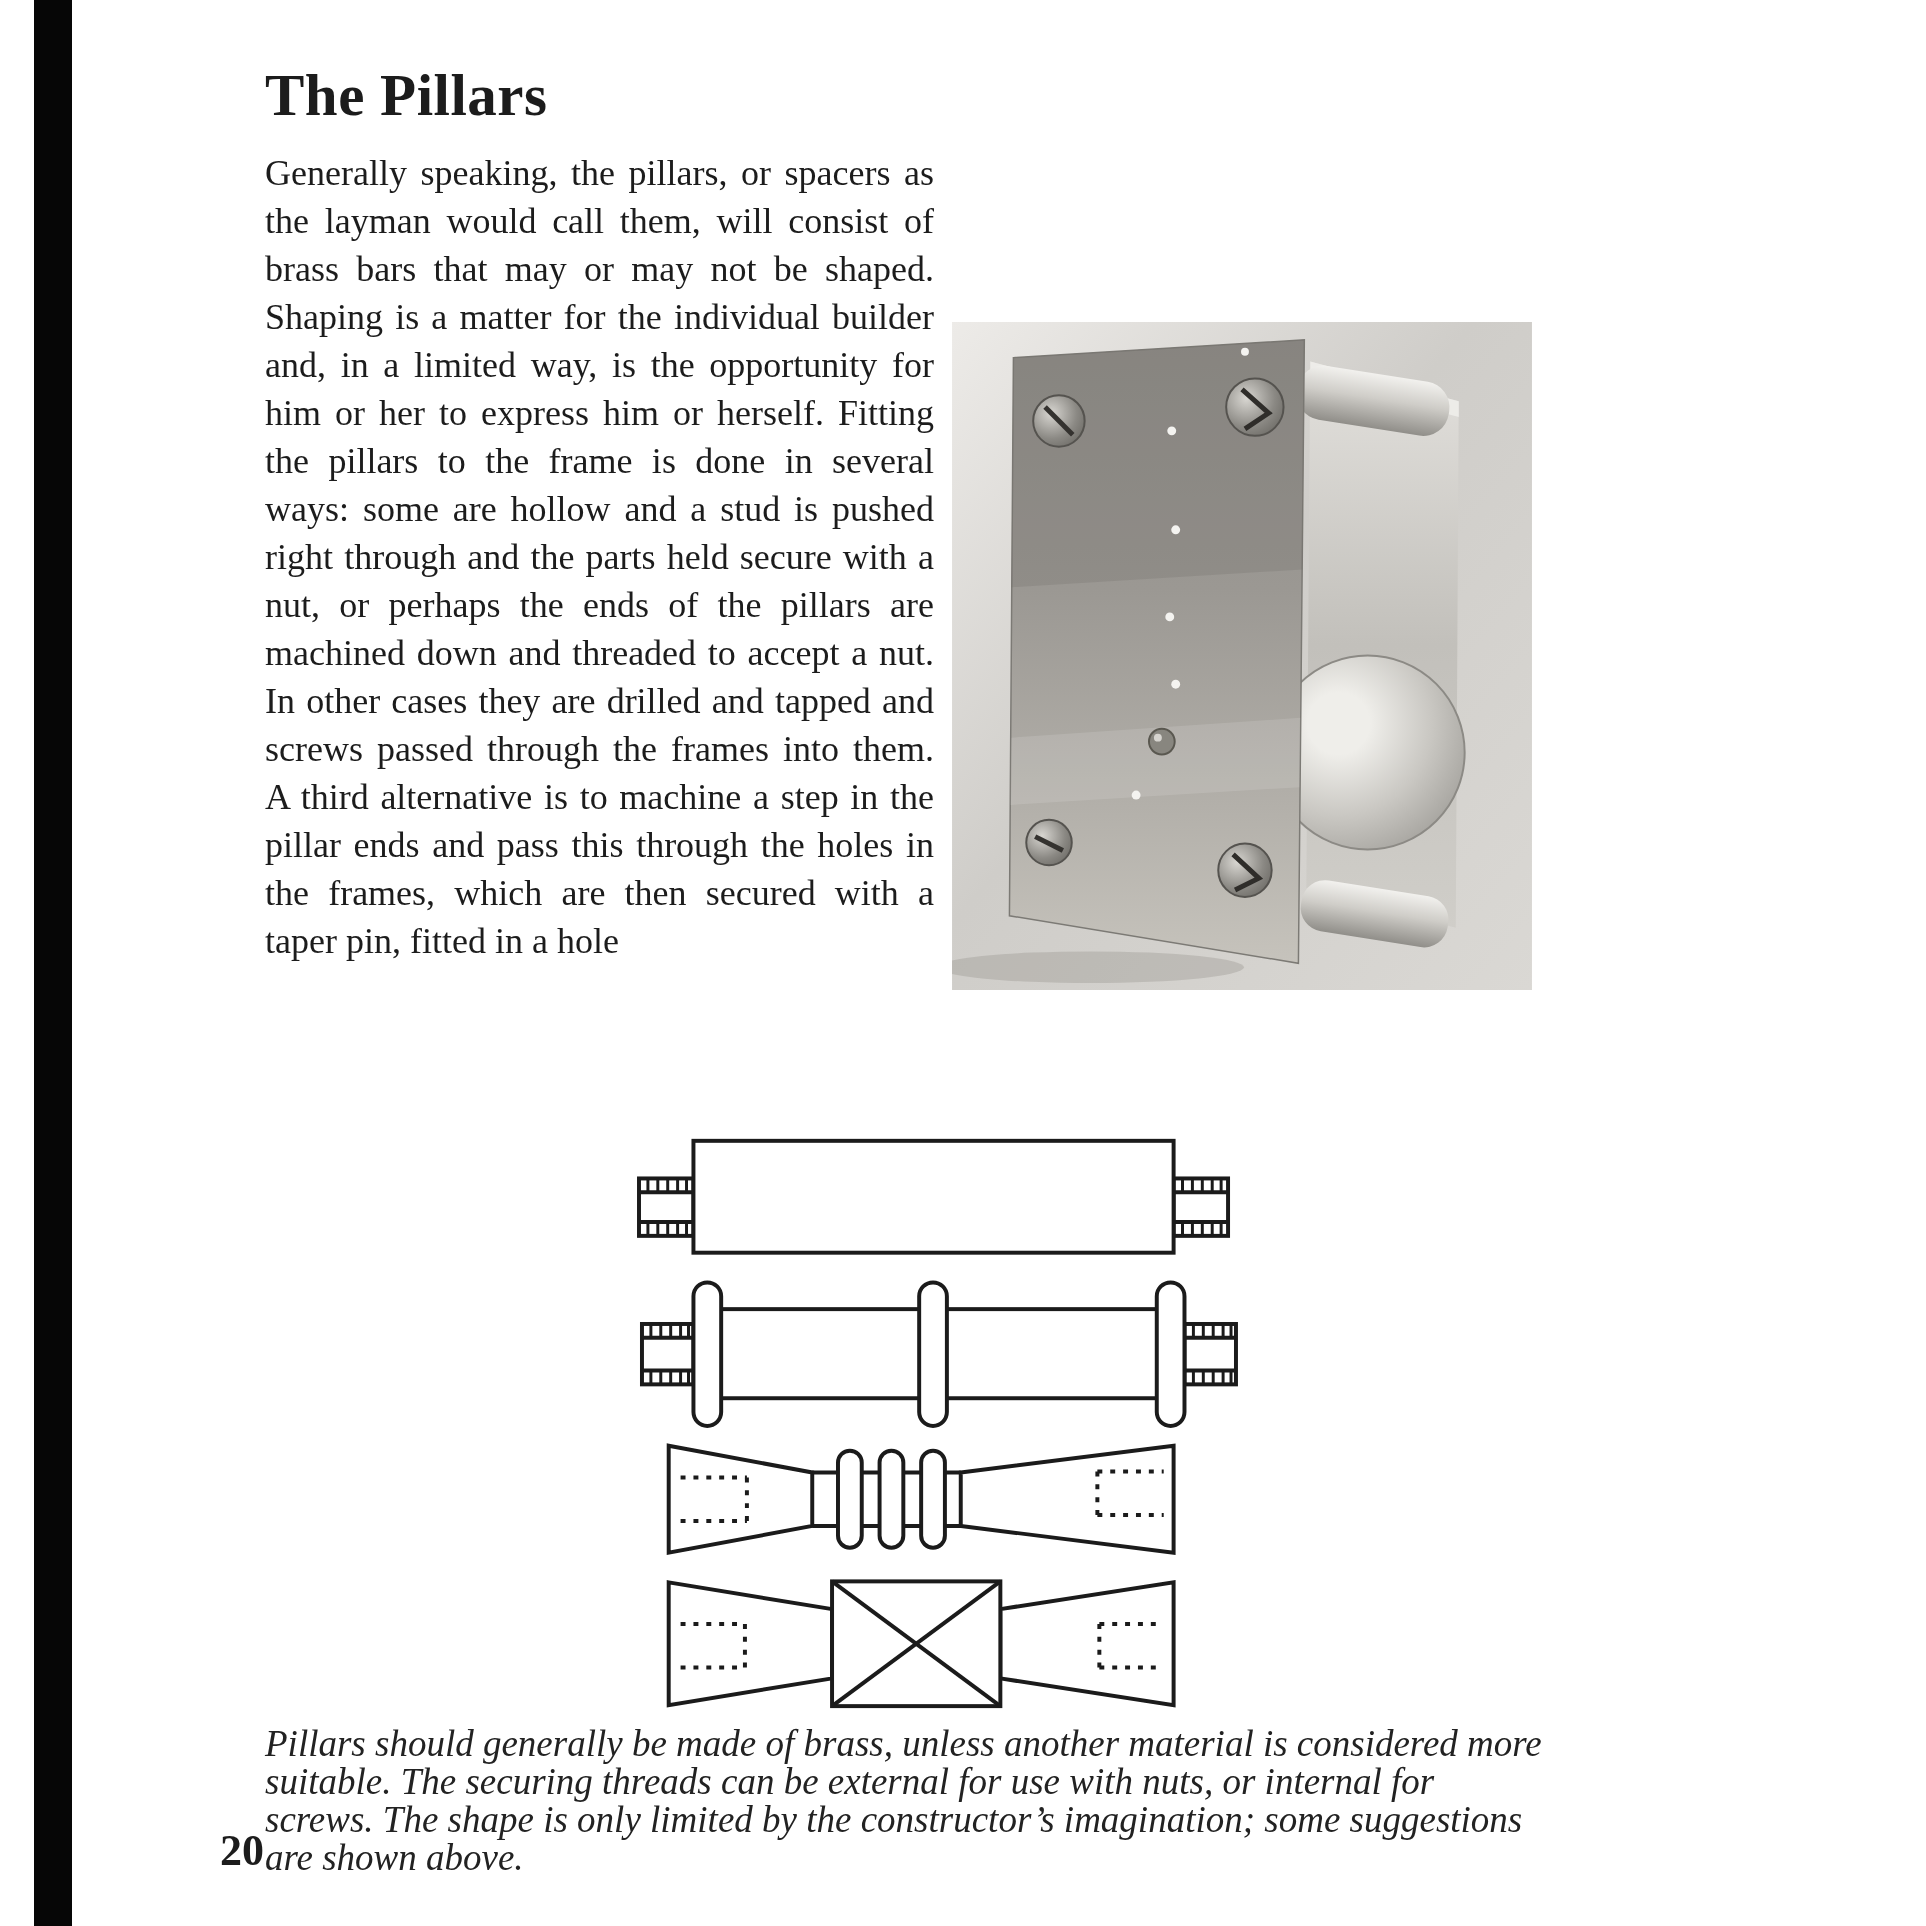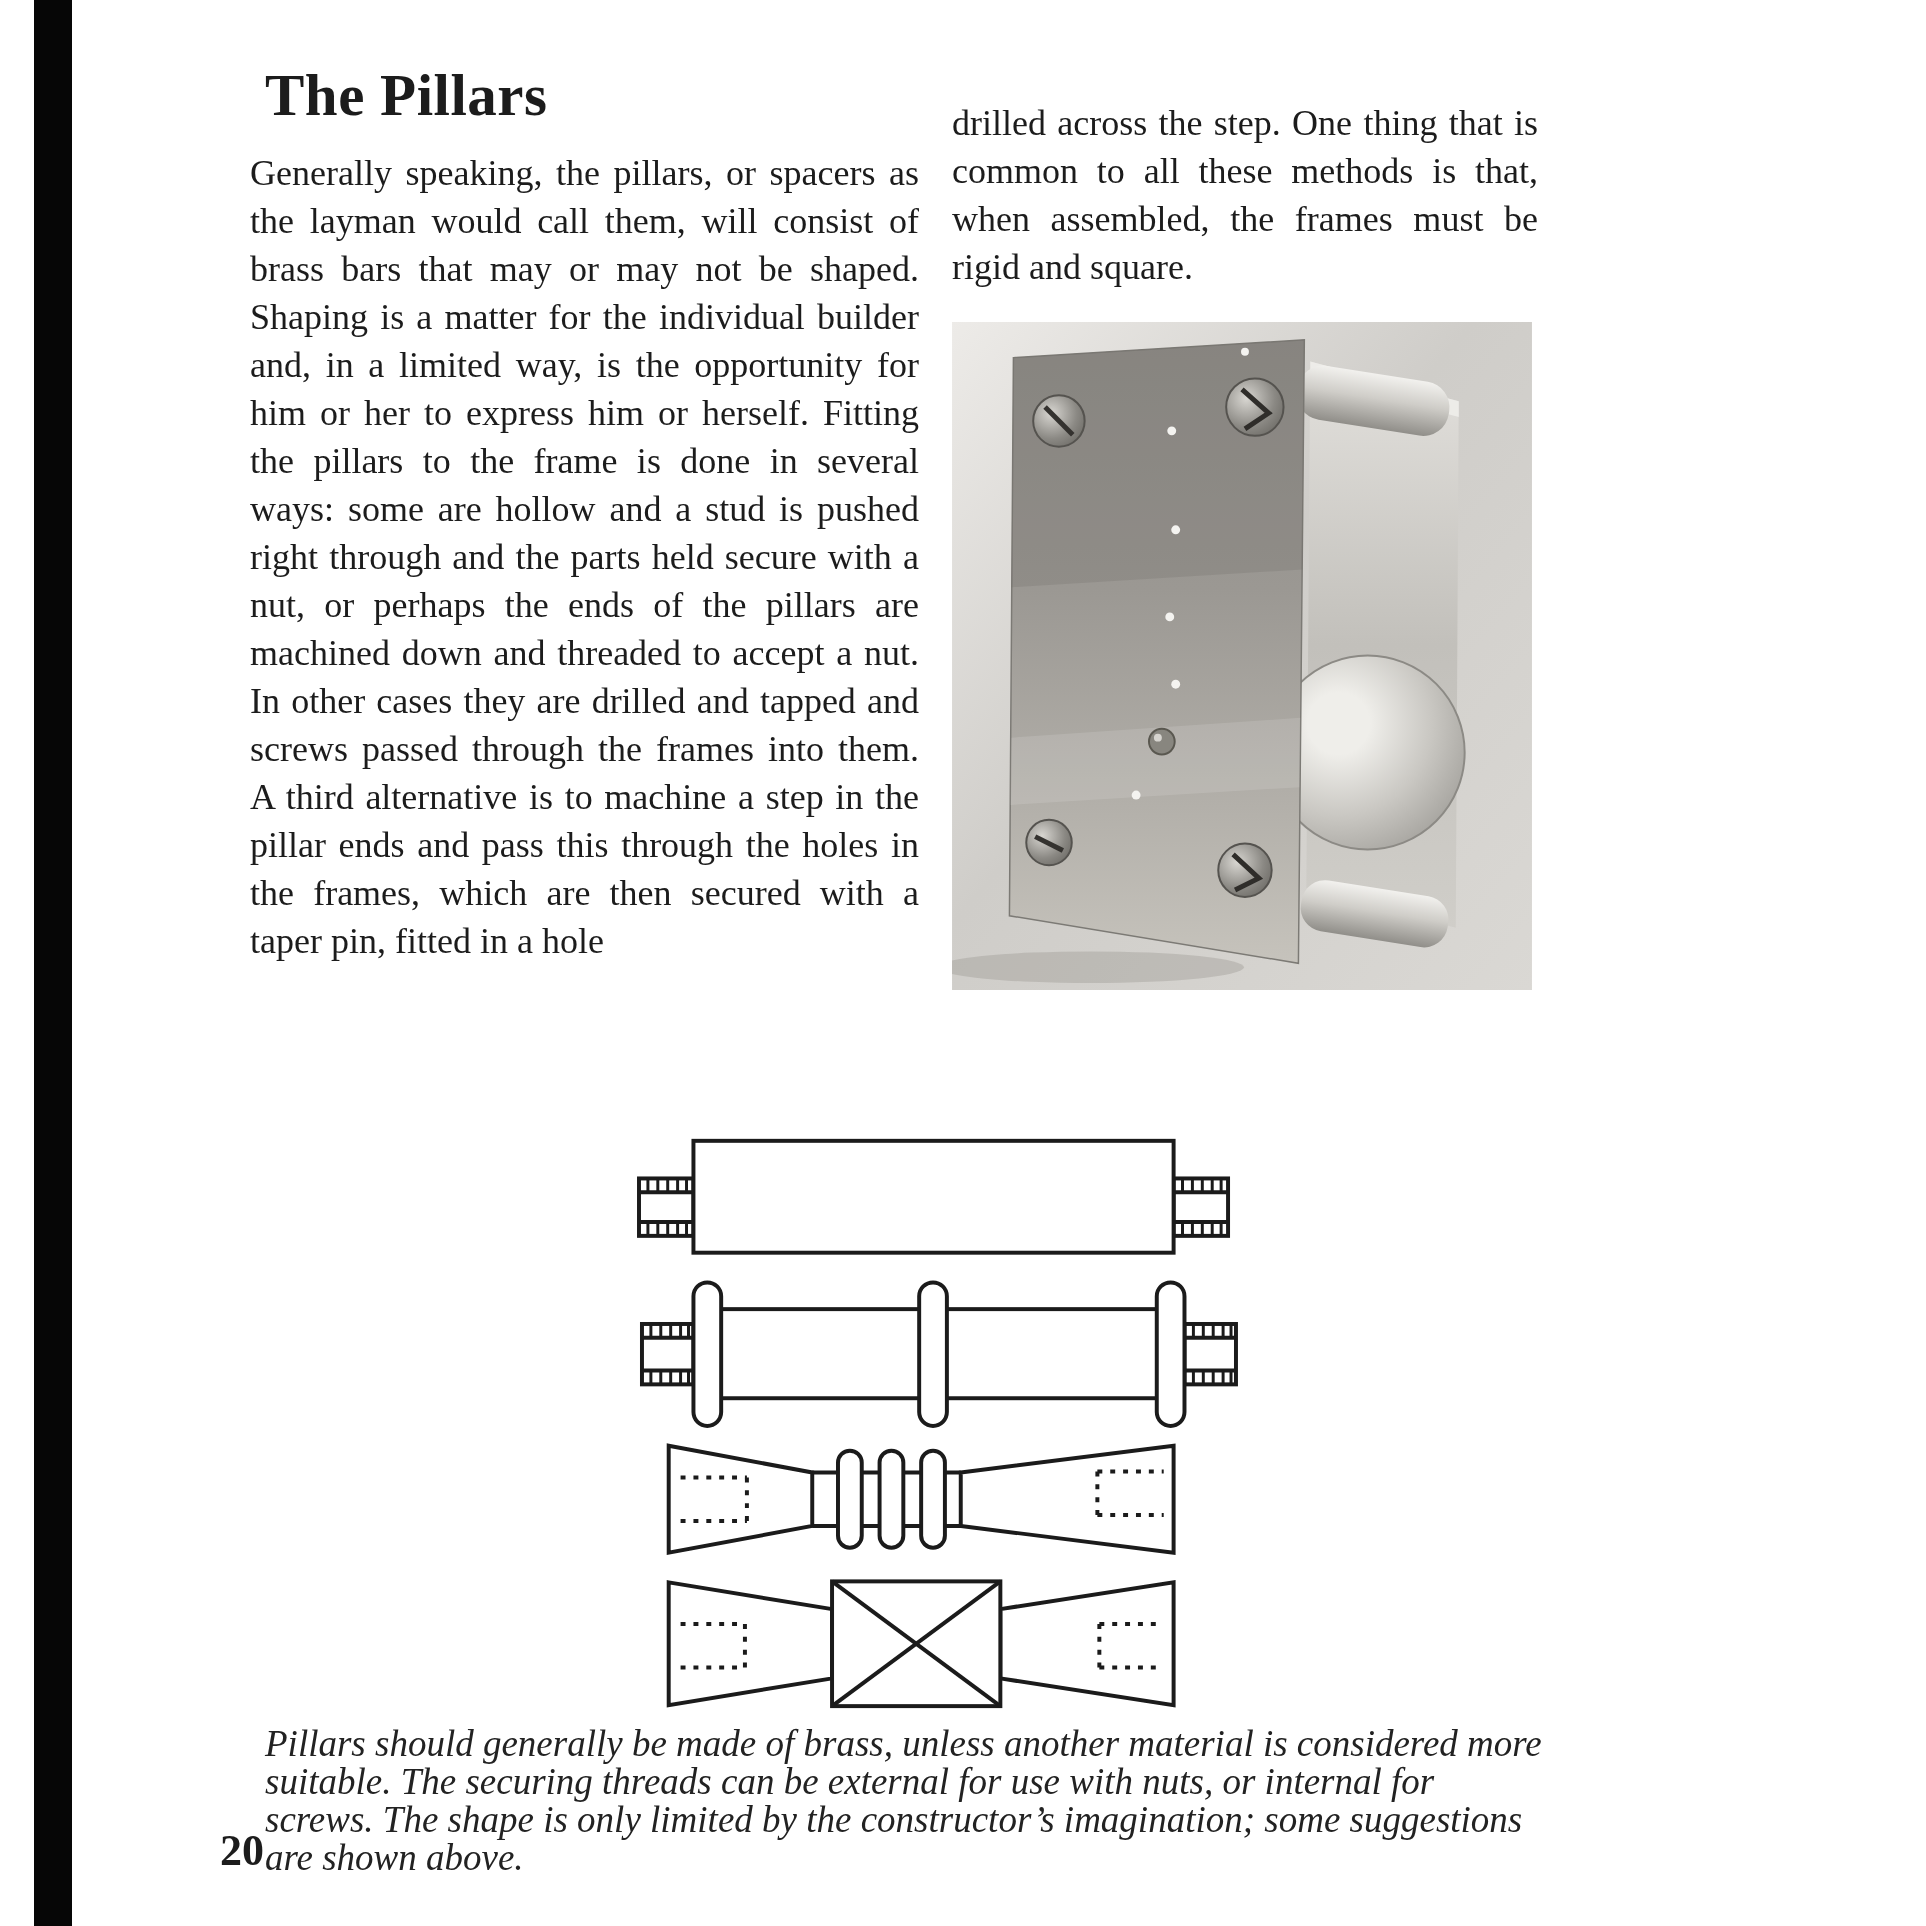--- a/index.html
+++ b/index.html
@@ -18,21 +18,21 @@
   .article-title{
     position:absolute;left:265px;top:61px;
     font-size:59px;font-weight:bold;letter-spacing:0.5px;
     margin:0;
   }
   .body-col{
     position:absolute;
     font-size:36px;line-height:48px;
     text-align:justify;text-justify:inter-word;
   }
-  .col-left{left:250px;top:149px;width:669px;}
+  .col-left{left:265px;top:149px;width:669px;}
   .col-right{left:952px;top:99px;width:586px;}
   .photo-frame{
     position:absolute;left:952px;top:322px;width:580px;height:668px;
   }
   .photo-frame svg{display:block;}
   .caption{
     position:absolute;
     font-style:italic;
     color:#222;
   }
@@ -56,21 +56,20 @@
 <body>
 
 <div class="page">
 
   <div class="scan-bar"></div>
 
   <h1 class="article-title">The Pillars</h1>
 
   <div class="body-col col-left">Generally speaking, the pillars, or spacers as the layman would call them, will consist of brass bars that may or may not be shaped. Shaping is a matter for the individual builder and, in a limited way, is the opportunity for him or her to express him or herself. Fitting the pillars to the frame is done in several ways: some are hollow and a stud is pushed right through and the parts held secure with a nut, or perhaps the ends of the pillars are machined down and threaded to accept a nut. In other cases they are drilled and tapped and screws passed through the frames into them. A third alternative is to machine a step in the pillar ends and pass this through the holes in the frames, which are then secured with a taper pin, fitted in a hole</div>
 
-  <div class="body-col col-right">drilled across the step. One thing that is common to all these methods is that, when assembled, the frames must be rigid and square.</div>
 
   <div class="photo-frame">
     <svg width="580" height="668" viewBox="0 0 586 675">
       <defs>
         <linearGradient id="pbg" x1="0" y1="0" x2="1" y2="1">
           <stop offset="0" stop-color="#edebe8"></stop>
           <stop offset="0.45" stop-color="#cfcdc9"></stop>
           <stop offset="1" stop-color="#dad8d4"></stop>
         </linearGradient>
         <linearGradient id="front" x1="0" y1="0" x2="0" y2="1">

